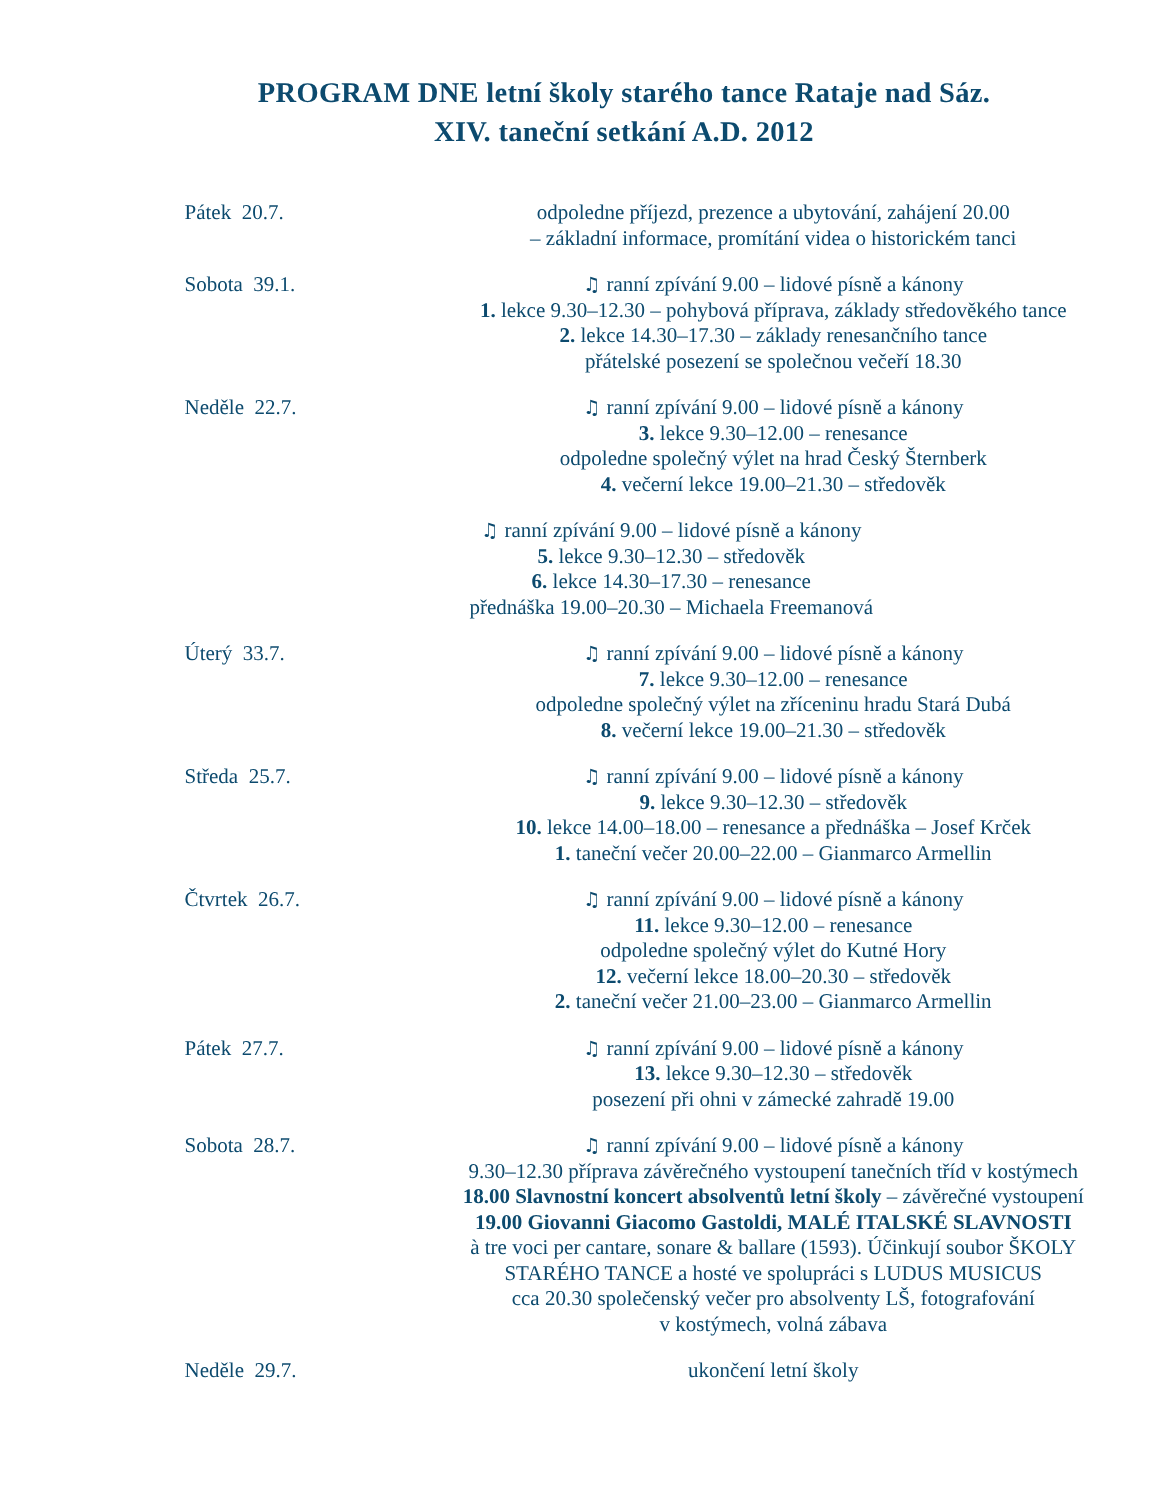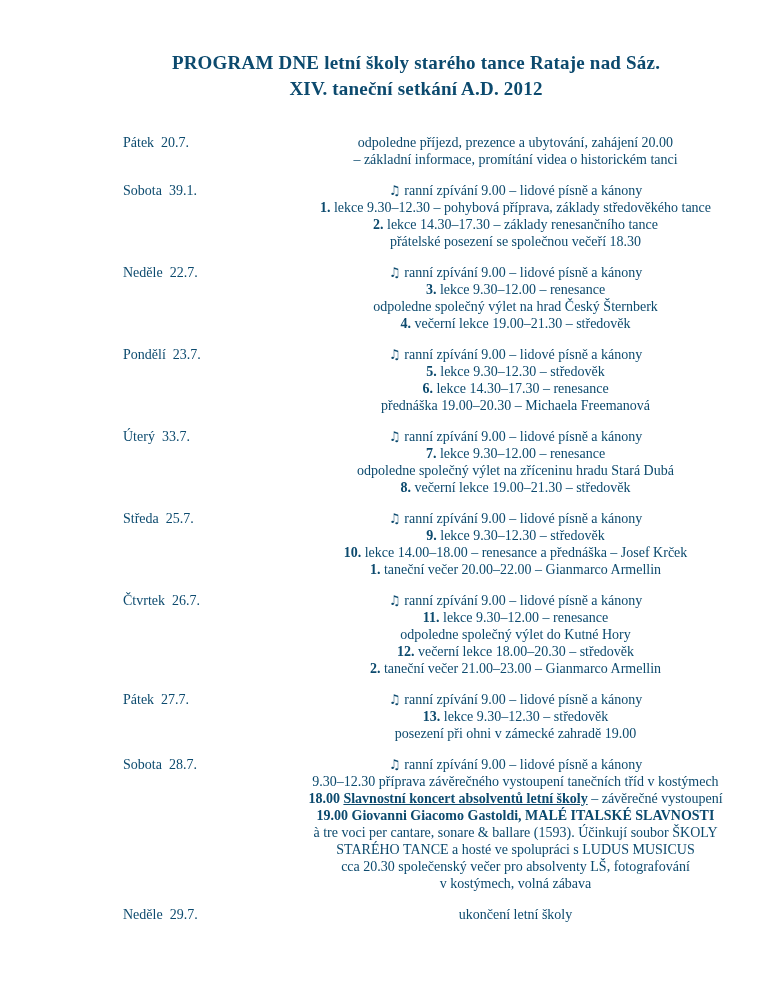--- a/index.html
+++ b/index.html
@@ -41,21 +41,21 @@
     width: 136px;
     flex: 0 0 136px;
   }
   .day-name { margin-right: 7px; }
   .content-cell {
     flex: 1 1 auto;
     min-width: 0;
   }
   .line { white-space: nowrap; text-align: center; }
   .b { font-weight: bold; }
-  .u { text-decoration: underline; }
+  .u { }
   .note {
     font-family: "DejaVu Sans", sans-serif;
     font-size: 13px;
     margin-right: 4px;
   }
 </style>
 </head>
 <body>
 
 <div class="page">
@@ -83,21 +83,20 @@
       <div class="row">
         <div class="day-cell"><span class="day-name">Neděle</span><span>22.7.</span></div>
         <div class="content-cell">
           <div class="line"><span class="note">♫</span><span>ranní zpívání 9.00 – lidové písně a kánony</span></div>
           <div class="line"><span class="b">3.</span><span> lekce 9.30–12.00 – renesance</span></div>
           <div class="line"><span>odpoledne společný výlet na hrad Český Šternberk</span></div>
           <div class="line"><span class="b">4.</span><span> večerní lekce 19.00–21.30 – středověk</span></div>
         </div>
       </div>
       <div class="row">
-        <div class="day-cell"><span class="day-name">Pondělí</span><span>23.7.</span></div>
         <div class="content-cell">
           <div class="line"><span class="note">♫</span><span>ranní zpívání 9.00 – lidové písně a kánony</span></div>
           <div class="line"><span class="b">5.</span><span> lekce 9.30–12.30 – středověk</span></div>
           <div class="line"><span class="b">6.</span><span> lekce 14.30–17.30 – renesance</span></div>
           <div class="line"><span>přednáška 19.00–20.30 – Michaela Freemanová</span></div>
         </div>
       </div>
       <div class="row">
         <div class="day-cell"><span class="day-name">Úterý</span><span>33.7.</span></div>
         <div class="content-cell">

